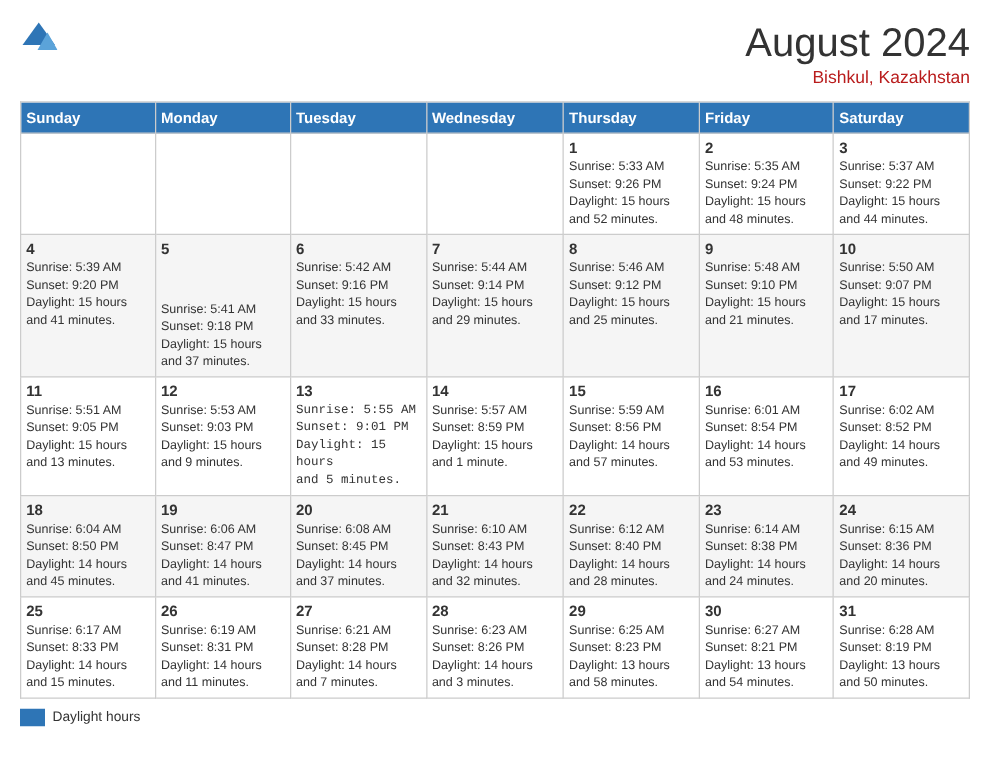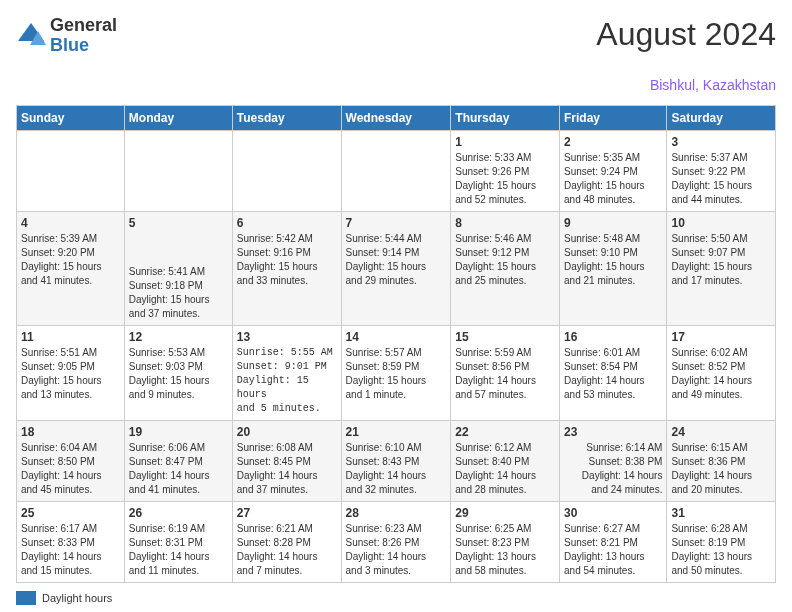--- a/index.html
+++ b/index.html
@@ -43,22 +43,21 @@
     .title-block {
       text-align: right;
     }
     .month-year {
       font-size: 32px;
       color: #333;
       font-weight: normal;
     }
     .location {
       font-size: 14px;
-      color: #8b5cf6;
-      margin-top: 24px;
+      color: #b91c1c;
     }
     .calendar {
       width: 100%;
       border-collapse: collapse;
       font-size: 10.5px;
       padding-left: 18px;
     }
     .calendar thead th {
       background: #2e75b6;
       color: #fff;
@@ -111,24 +110,20 @@
   </style>
 </head>
 <body>
 
 <div class="header">
   <div class="logo">
     <svg class="logo-icon" viewBox="0 0 30 30">
       <polygon points="15,2 28,20 2,20" fill="#2e75b6"></polygon>
       <polygon points="22,10 30,24 14,24" fill="#5ba3d9"></polygon>
     </svg>
-    <div class="logo-text">
-      <span class="logo-general">General</span>
-      <span class="logo-blue">Blue</span>
-    </div>
   </div>
   <div class="title-block">
     <div class="month-year">August 2024</div>
     <div class="location">Bishkul, Kazakhstan</div>
   </div>
 </div>
 
 <table class="calendar">
   <thead>
     <tr>
@@ -302,21 +297,21 @@
         </td>
         <td>
           <span class="day-number">22</span>
           <div class="day-info" style="white-space: pre-line;">Sunrise: 6:12 AM
 Sunset: 8:40 PM
 Daylight: 14 hours
 and 28 minutes.</div>
         </td>
         <td>
           <span class="day-number">23</span>
-          <div class="day-info" style="white-space: pre-line; text-align: right;">Sunrise: 6:14 AM
+          <div class="day-info" style="white-space: pre-line;">Sunrise: 6:14 AM
 Sunset: 8:38 PM
 Daylight: 14 hours
 and 24 minutes.</div>
         </td>
         <td>
           <span class="day-number">24</span>
           <div class="day-info" style="white-space: pre-line;">Sunrise: 6:15 AM
 Sunset: 8:36 PM
 Daylight: 14 hours
 and 20 minutes.</div>

